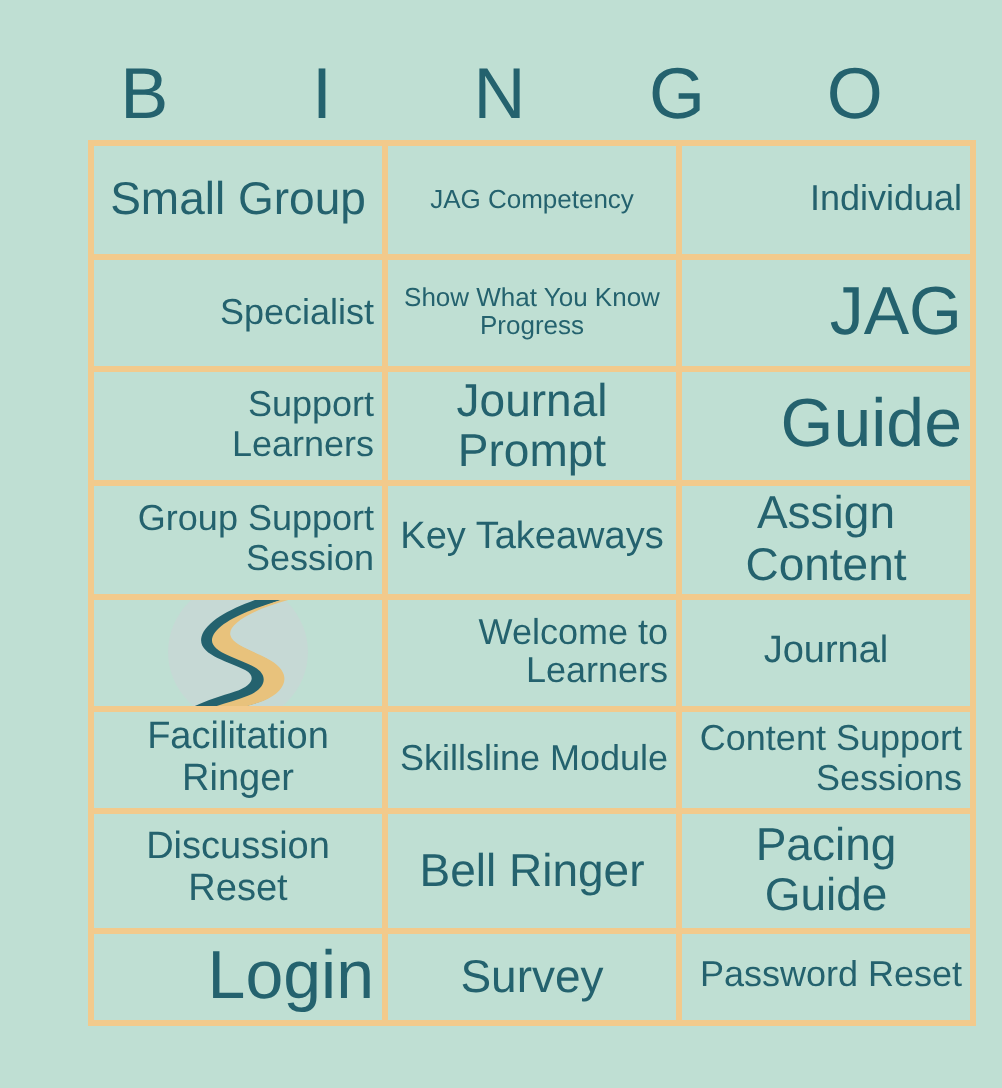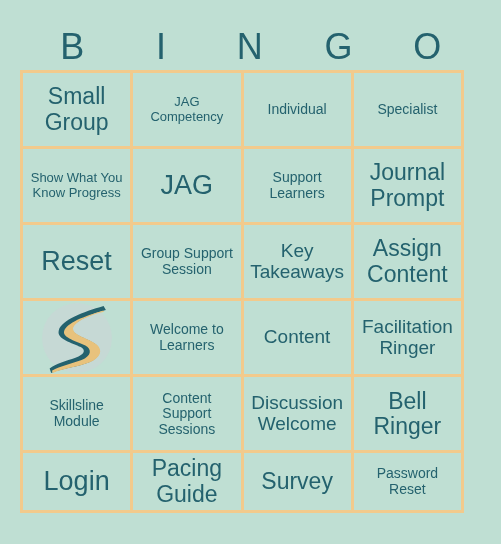--- a/index.html
+++ b/index.html
@@ -39,29 +39,29 @@
     font-size: 36px;
     font-weight: 400;
     letter-spacing: 0.5px;
     line-height: 1;
     font-family: "Liberation Sans", sans-serif;
   }
 
   
   #grid {
     position: absolute;
-    left: 20px;
+    left: 44px;
     top: 70px;
     width: 444px;
     height: 443px;
     box-sizing: border-box;
     border-top: 3px solid #f2ca8c;
     border-left: 3px solid #f2ca8c;
     display: grid;
-    grid-template-columns: repeat(4, 1fr);
+    grid-template-columns: repeat(3, 1fr);
     grid-template-rows: repeat(5, 1fr);
   }
 
   .cell {
     box-sizing: border-box;
     border-right: 3px solid #f2ca8c;
     border-bottom: 3px solid #f2ca8c;
     background: #bfdfd3;
     display: flex;
     align-items: center;
@@ -73,23 +73,23 @@
 
   .cell-text {
     color: #24626e;
     line-height: 1.1;
     display: block;
     width: 100%;
     font-family: "Liberation Sans", sans-serif;
   }
 
   
-  .sz-xl .cell-text { font-size: 27px; }
+  .sz-xl .cell-text { font-size: 34px; text-align: right; }
   .sz-lg .cell-text { font-size: 23px; }
-  .sz-md .cell-text { font-size: 14px; }
+  .sz-md .cell-text { font-size: 18px; text-align: right; }
   .sz-sm .cell-text { font-size: 19px; }
   .sz-xs .cell-text { font-size: 13px; }
 
   
   .cell.free { padding: 0; }
   #logo-wrap {
     width: 100%;
     height: 100%;
     display: flex;
     align-items: center;
@@ -129,21 +129,21 @@
       <div class="cell sz-xl">
         <span class="cell-text">JAG</span>
       </div>
       <div class="cell sz-md">
         <span class="cell-text">Support Learners</span>
       </div>
       <div class="cell sz-lg">
         <span class="cell-text">Journal Prompt</span>
       </div>
       <div class="cell sz-xl">
-        <span class="cell-text">Reset</span>
+        <span class="cell-text">Guide</span>
       </div>
       <div class="cell sz-md">
         <span class="cell-text">Group Support Session</span>
       </div>
       <div class="cell sz-sm">
         <span class="cell-text">Key Takeaways</span>
       </div>
       <div class="cell sz-lg">
         <span class="cell-text">Assign Content</span>
       </div>
@@ -154,42 +154,42 @@
             <path d="M85 8 C58 16 30 26 26 40 C23 52 44 56 55 62 C62 66 60 72 48 76 C36 80 22 84 14 90 L16 96 C30 90 52 88 66 82 C80 76 84 66 74 58 C66 51 46 47 44 39 C42 31 62 20 88 13 Z" fill="#24626e"></path>
             <path d="M84 14 C60 21 36 30 33 41 C31 50 50 54 61 60 C70 65 69 74 56 79 C43 84 28 87 17 93 L18 96 C32 90 52 88 67 82 C81 76 85 66 75 58 C67 51 47 47 45 39 C43 31 62 21 86 15 Z" fill="#e8c27c"></path>
             <path d="M88 10 C62 18 34 28 30 41 C27 52 48 56 59 62 C67 67 65 73 52 78 C39 83 24 86 14 92 L15 95 C28 89 50 87 64 81 C78 75 82 65 72 57 C64 50 44 46 42 38 C40 30 60 19 87 12 Z" fill="none"></path>
           </svg>
         </div>
       </div>
       <div class="cell sz-md">
         <span class="cell-text">Welcome to Learners</span>
       </div>
       <div class="cell sz-sm">
-        <span class="cell-text">Content</span>
+        <span class="cell-text">Journal</span>
       </div>
       <div class="cell sz-sm">
         <span class="cell-text">Facilitation Ringer</span>
       </div>
       <div class="cell sz-md">
         <span class="cell-text">Skillsline Module</span>
       </div>
       <div class="cell sz-md">
         <span class="cell-text">Content Support Sessions</span>
       </div>
       <div class="cell sz-sm">
-        <span class="cell-text">Discussion Welcome</span>
+        <span class="cell-text">Discussion Reset</span>
       </div>
       <div class="cell sz-lg">
         <span class="cell-text">Bell Ringer</span>
       </div>
+      <div class="cell sz-lg">
+        <span class="cell-text">Pacing Guide</span>
+      </div>
       <div class="cell sz-xl">
         <span class="cell-text">Login</span>
-      </div>
-      <div class="cell sz-lg">
-        <span class="cell-text">Pacing Guide</span>
       </div>
       <div class="cell sz-lg">
         <span class="cell-text">Survey</span>
       </div>
       <div class="cell sz-md">
         <span class="cell-text">Password Reset</span>
       </div>
     </div>
 
 </div>

